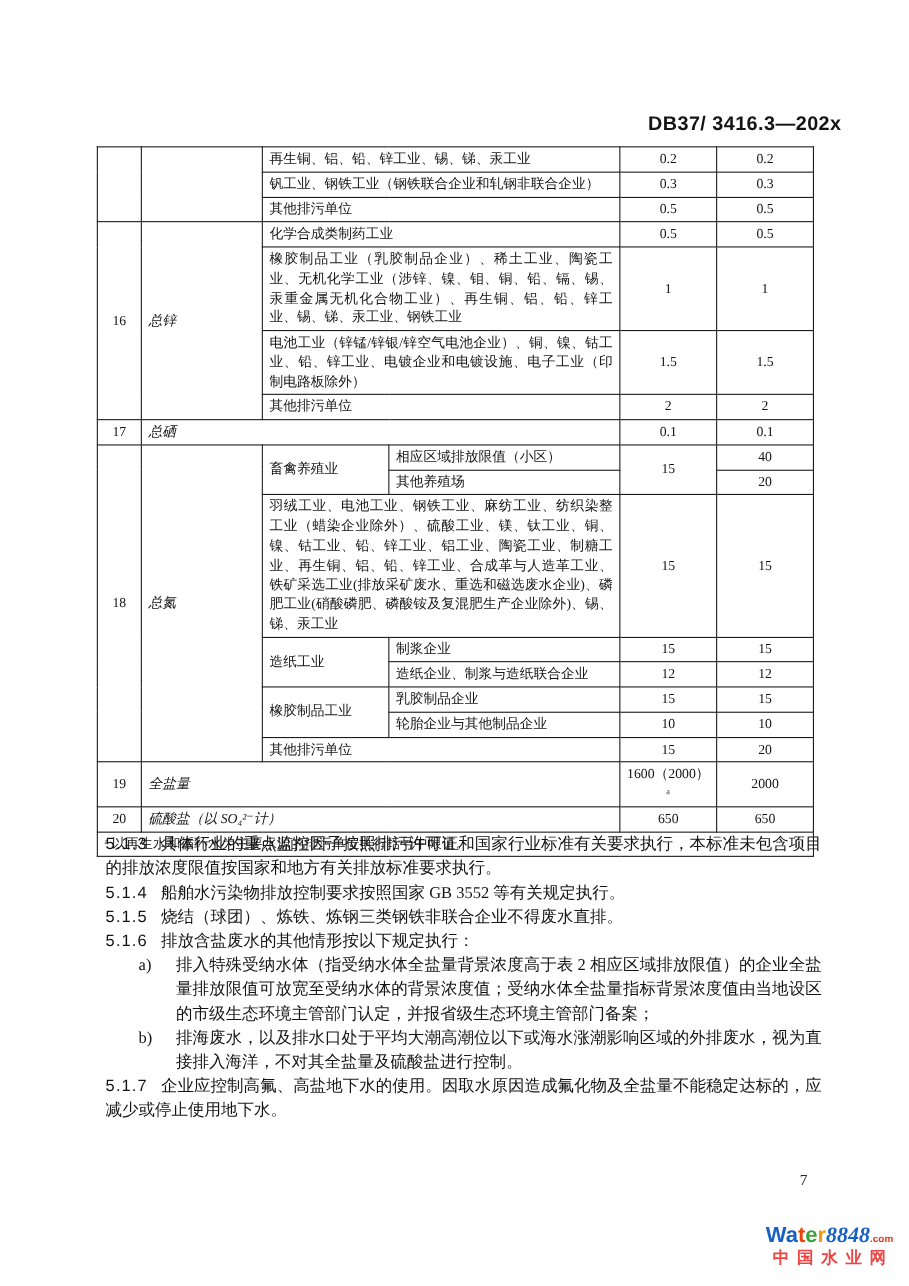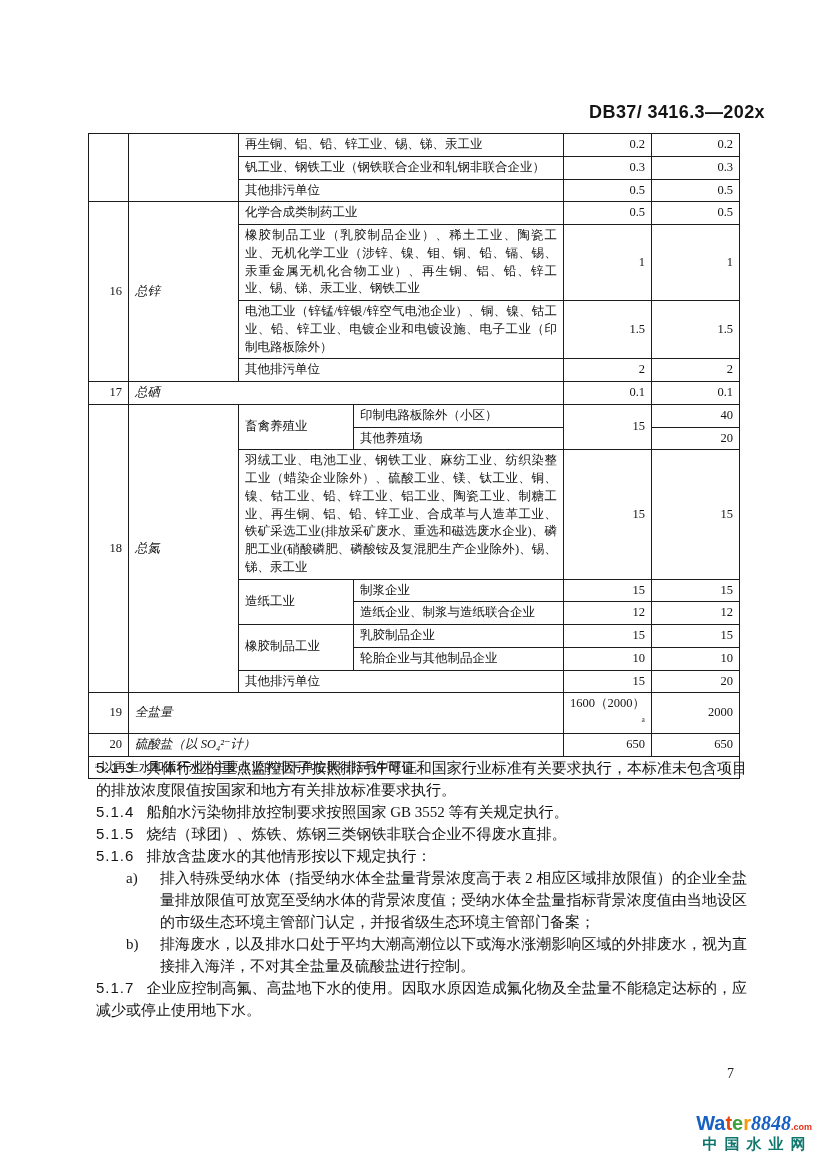--- a/index.html
+++ b/index.html
@@ -13,21 +13,21 @@
     font-size:18px; font-weight:bold; letter-spacing:0.4px; color:#141414;
   }
   table.limits {
     position:absolute; top:133px; left:88px; width:651px;
     border-collapse:collapse; table-layout:fixed;
   }
   table.limits td {
     border:1px solid #1c1c1c; font-size:12.5px; line-height:1.42;
     padding:2px 6px; vertical-align:middle; color:#141414;
   }
-  td.num, td.val { text-align:right; padding:2px 2px; }
+  td.num, td.val { text-align:center; padding:2px 2px; }
   td.name { text-align:left;font-style:italic; }
   td.ind  { text-align:justify; }
   td.foot { padding:6px 8px 6px 18px; font-size:12.5px; }
   .paras {
     position:absolute; top:757px; left:96px; width:651px;
     font-size:15px; line-height:22px; text-align:justify; color:#141414;
   }
   .para { margin:0; }
   .sec-num {
     font-family:"Liberation Sans","DejaVu Sans",sans-serif;
@@ -104,21 +104,21 @@
         <tr>
           <td class="num">17</td>
           <td colspan="3" class="name">总硒</td>
           <td class="val">0.1</td>
           <td class="val">0.1</td>
         </tr>
         <tr>
           <td rowspan="8" class="num">18</td>
           <td rowspan="8" class="name">总氮</td>
           <td rowspan="2" class="ind">畜禽养殖业</td>
-          <td class="ind">印制电路板除外（小区）</td>
+          <td class="ind">相应区域排放限值（小区）</td>
           <td rowspan="2" class="val">15</td>
           <td class="val">40</td>
         </tr>
         <tr>
           <td class="ind">其他养殖场</td>
           <td class="val">20</td>
         </tr>
         <tr>
           <td colspan="2" class="ind">羽绒工业、电池工业、钢铁工业、麻纺工业、纺织染整工业（蜡染企业除外）、硫酸工业、镁、钛工业、铜、镍、钴工业、铅、锌工业、铝工业、陶瓷工业、制糖工业、再生铜、铝、铅、锌工业、合成革与人造革工业、铁矿采选工业(排放采矿废水、重选和磁选废水企业)、磷肥工业(硝酸磷肥、磷酸铵及复混肥生产企业除外)、锡、锑、汞工业</td>
           <td class="val">15</td>
@@ -178,16 +178,16 @@
       <div class="para item"><span class="item-marker">b)</span><span>排海废水，以及排水口处于平均大潮高潮位以下或海水涨潮影响区域的外排废水，视为直接排入海洋，不对其全盐量及硫酸盐进行控制。</span></div>
       <div class="para"><span class="sec-num">5.1.7</span><span>企业应控制高氟、高盐地下水的使用。因取水原因造成氟化物及全盐量不能稳定达标的，应减少或停止使用地下水。</span></div>
     </div>
 
   <div class="page-num">7</div>
 
   <div class="logo">
     <div class="logo-top">
       <span id="logo-word"><span style="color: rgb(23, 96, 196);">W</span><span style="color: rgb(23, 96, 196);">a</span><span style="color: rgb(232, 68, 14);">t</span><span style="color: rgb(61, 160, 58);">e</span><span style="color: rgb(245, 154, 11);">r</span></span><span class="logo-8848" id="logo-8848" style="color: rgb(23, 96, 196);">8848</span><span class="logo-com" id="logo-com" style="color: rgb(229, 48, 23);">.com</span>
     </div>
-    <div class="logo-cn" id="logo-cn" style="color: #0f766e;">中国水业网</div>
+    <div class="logo-cn" id="logo-cn" style="color: #ef4444;">中国水业网</div>
   </div>
 
 </div>
 
 </body></html>

